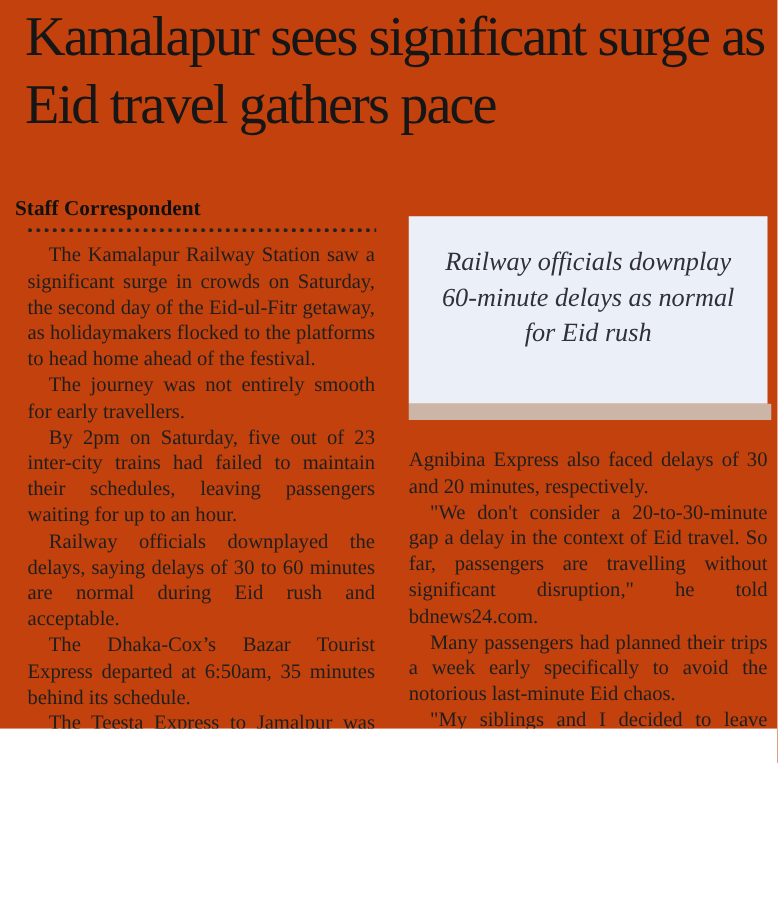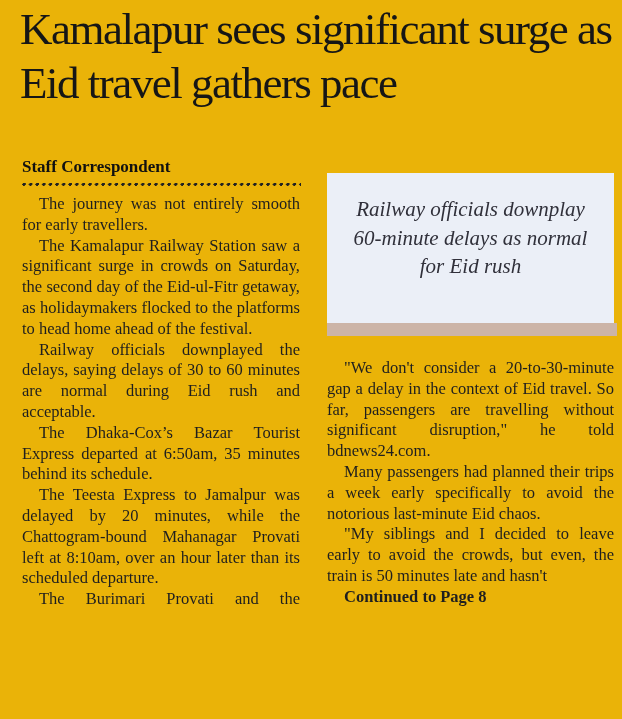--- a/index.html
+++ b/index.html
@@ -6,38 +6,38 @@
     --pull-quote-bg: #ebeff7;
     --pull-quote-text: #30303a;
     --accent-bar: #ccb4a7;
     --body-text: #1f1f1f;
     --headline-text: #161616;
   }
   html, body { margin: 0; padding: 0; background: #ffffff; }
   .page {
     position: relative;
     width: 622px;
-    height: 719px;
-    background: #eab308;
+    height: 583px;
+    background: #c2410c;
     overflow: hidden;
     font-family: "Liberation Serif", "DejaVu Serif", serif;
   }
   .headline {
     position: absolute;
     left: 20px; top: 2px; width: 596px;
     margin: 0;
     font-size: 45px;
     line-height: 54px;
     font-weight: 400;
     letter-spacing: -1.5px;
     color: var(--headline-text, #161616);
   }
   .byline {
     position: absolute;
-    left: 22px; top: 157px; width: 279px;
+    left: 12px; top: 157px; width: 279px;
     font-size: 17px;
     font-weight: 700;
     color: #111111;
   }
   .dot-rule {
     position: absolute;
     left: 22px; top: 182px; width: 279px; height: 5px;
     background-image: radial-gradient(circle at 2px 2.2px, #222 1.55px, transparent 1.7px);
     background-size: 6.6px 5px;
     background-repeat: repeat-x;
@@ -88,37 +88,39 @@
 
 <div class="page">
 
   <h1 class="headline">Kamalapur sees significant surge as Eid travel gathers pace</h1>
 
   <div class="byline">Staff Correspondent</div>
 
   <div class="dot-rule"></div>
 
   <div class="col col-left">
+    <p>The Kamalapur Railway Station saw a significant surge in crowds on Saturday, the second day of the Eid-ul-Fitr getaway, as holidaymakers flocked to the platforms to head home ahead of the festival.</p>
     <p>The journey was not entirely smooth for early travellers.</p>
-    <p>The Kamalapur Railway Station saw a significant surge in crowds on Saturday, the second day of the Eid-ul-Fitr getaway, as holidaymakers flocked to the platforms to head home ahead of the festival.</p>
+    <p>By 2pm on Saturday, five out of 23 inter-city trains had failed to maintain their schedules, leaving passengers waiting for up to an hour.</p>
     <p>Railway officials downplayed the delays, saying delays of 30 to 60 minutes are normal during Eid rush and acceptable.</p>
     <p>The Dhaka-Cox’s Bazar Tourist Express departed at 6:50am, 35 minutes behind its schedule.</p>
     <p>The Teesta Express to Jamalpur was delayed by 20 minutes, while the Chattogram-bound Mahanagar Provati left at 8:10am, over an hour later than its scheduled departure.</p>
     <p class="justify-last">The Burimari Provati and the</p>
   </div>
 
   <div class="col col-right">
 
     <div class="pull-quote-box">
       <div class="pull-quote-text">Railway officials downplay 60-minute delays as normal for Eid rush</div>
     </div>
 
     <div class="accent-bar"></div>
 
     <div class="right-text">
+      <p class="no-indent">Agnibina Express also faced delays of 30 and 20 minutes, respectively.</p>
       <p>"We don't consider a 20-to-30-minute gap a delay in the context of Eid travel. So far, passengers are travelling without significant disruption," he told bdnews24.com.</p>
       <p>Many passengers had planned their trips a week early specifically to avoid the notorious last-minute Eid chaos.</p>
       <p>"My siblings and I decided to leave early to avoid the crowds, but even, the train is 50 minutes late and hasn't</p>
       <p class="continued">Continued to Page 8</p>
     </div>
 
   </div>
 
 </div>
 

